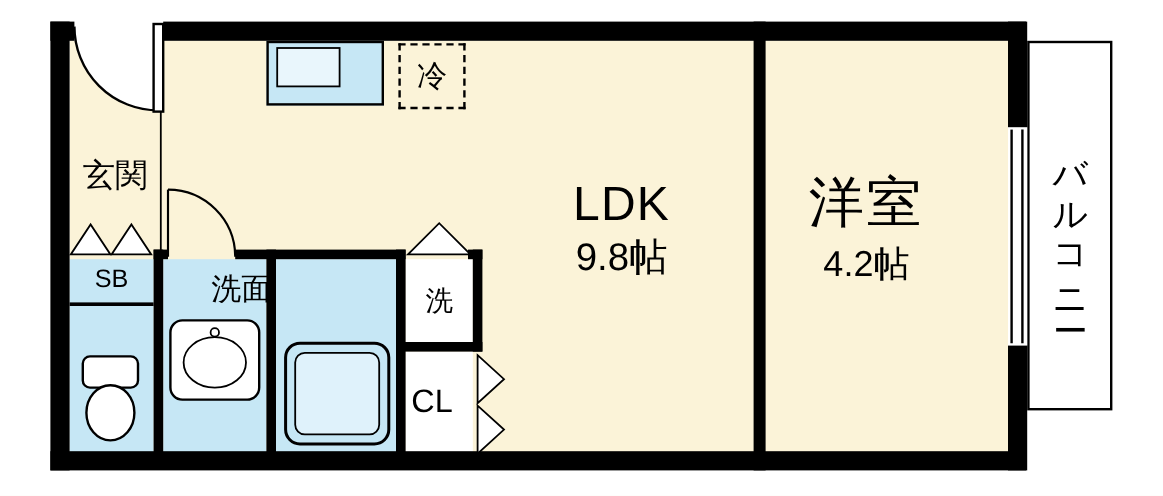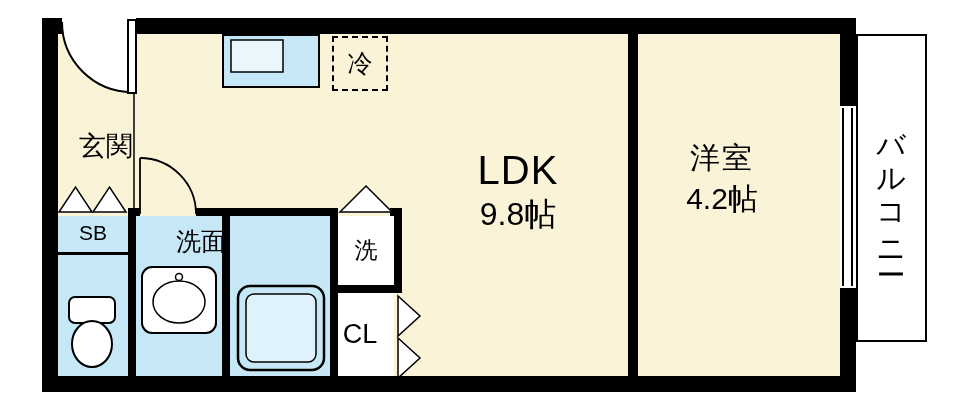--- a/index.html
+++ b/index.html
@@ -22,21 +22,21 @@
   .balcony { position:absolute; border:2.5px solid #000; background:#fff;
              display:flex; align-items:center; justify-content:center; }
   .balcony-text { writing-mode:vertical-rl; font-size:29px; letter-spacing:4px; }
   .slider-gap { position:absolute; background:#fff; }
 
   svg.overlay { position:absolute; left:0; top:0; width:969px; height:413px; pointer-events:none; }
 
   .fs21{font-size:21px;} .fs23{font-size:23px;} .fs25{font-size:25px;} .fs27{font-size:27px;}
   .ldk-name{font-size:40px; letter-spacing:1px;}
   .ldk-size{font-size:32px;}
-  .bed-name{font-size:30px; letter-spacing:2px;}
+  .bed-name{font-size:46px; letter-spacing:2px;}
   .bed-size{font-size:30px;}
 </style>
 </head>
 <body>
 
 <div id="plan">
 
   <div class="room cream" style="left:58px;top:34px;width:782px;height:344px;"></div>
 
   <div class="room blue" style="left:58px;top:216px;width:70px;height:162px;"></div>
@@ -98,21 +98,21 @@
 
     <rect x="238" y="286" width="86" height="84" rx="12" fill="#C6E7F5" stroke="#000" stroke-width="2.5"></rect>
     <rect x="246" y="294" width="70" height="68" rx="8" fill="#DFF2FB" stroke="#000" stroke-width="1.5"></rect>
 
     <rect x="231" y="40" width="52" height="32" fill="#E9F6FC" stroke="#000" stroke-width="1.5"></rect>
 
     <line x1="843" y1="108" x2="843" y2="286" stroke="#000" stroke-width="2"></line>
     <line x1="852" y1="108" x2="852" y2="286" stroke="#000" stroke-width="2"></line>
   </svg>
 
-  <div class="label fs27" style="left:68px;top:132px;width:76px;">玄関</div>
+  <div class="label fs27" style="left:58px;top:132px;width:76px;">玄関</div>
   <div class="label fs21" style="left:58px;top:221px;width:70px;">SB</div>
   <div class="label fs25" style="left:136px;top:228px;width:86px;padding-left:40px;">洗面</div>
   <div class="label fs23" style="left:338px;top:238px;width:56px;">洗</div>
   <div class="label fs27" style="left:338px;top:320px;width:44px;">CL</div>
 
   <div class="label-block" style="left:398px;top:148px;width:240px;">
     <span class="ldk-name">LDK</span>
     <span class="ldk-size">9.8帖</span>
   </div>
 

